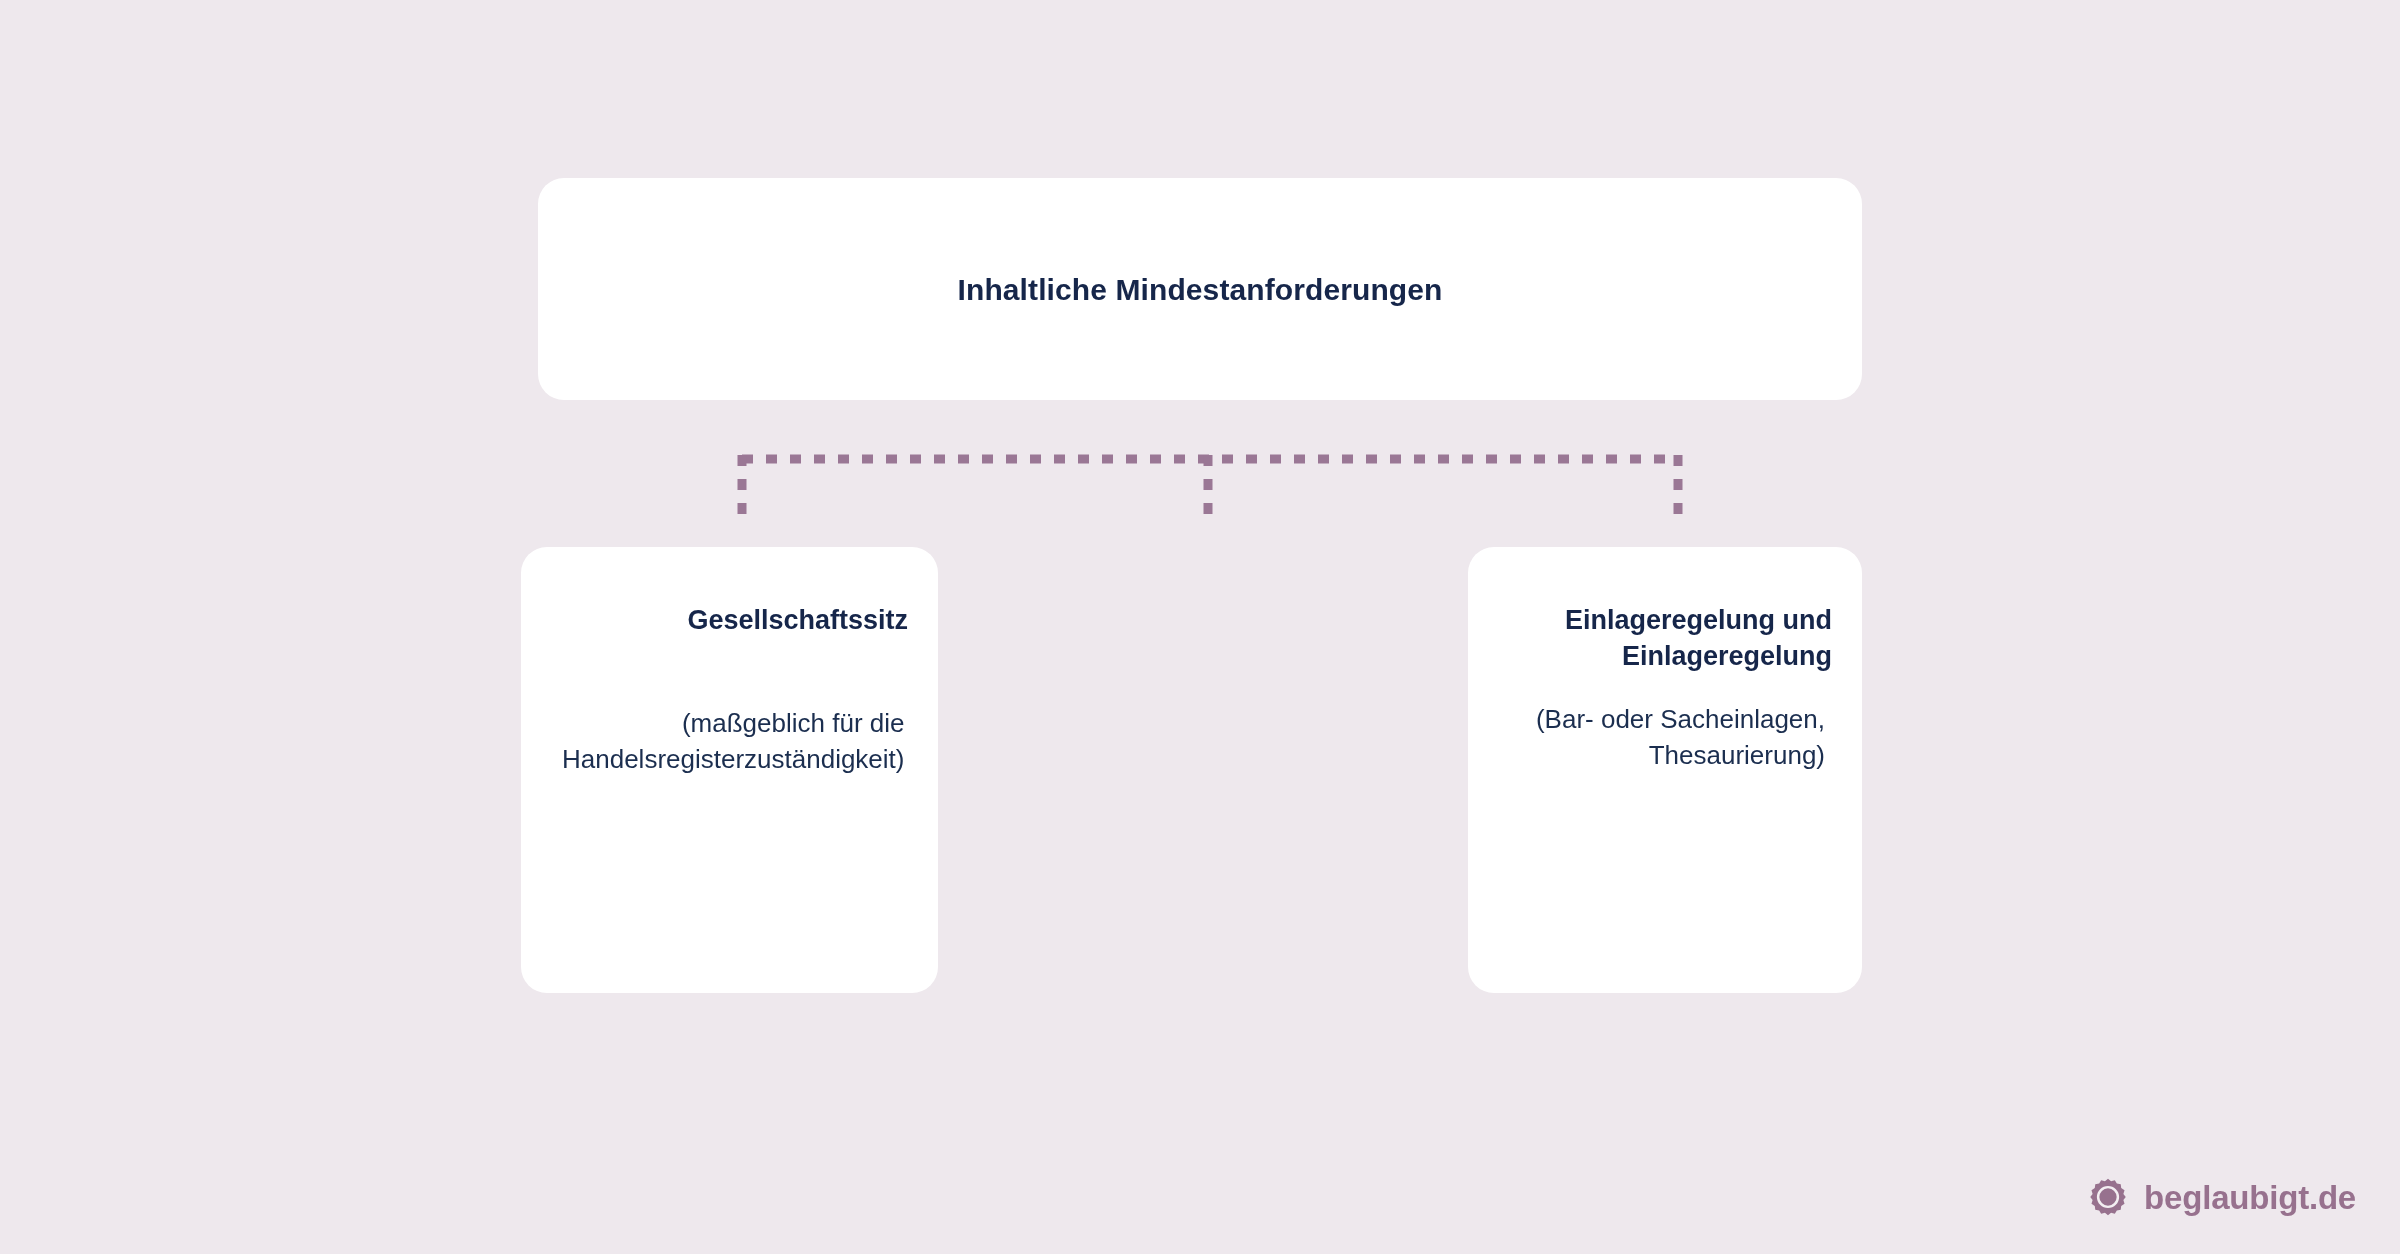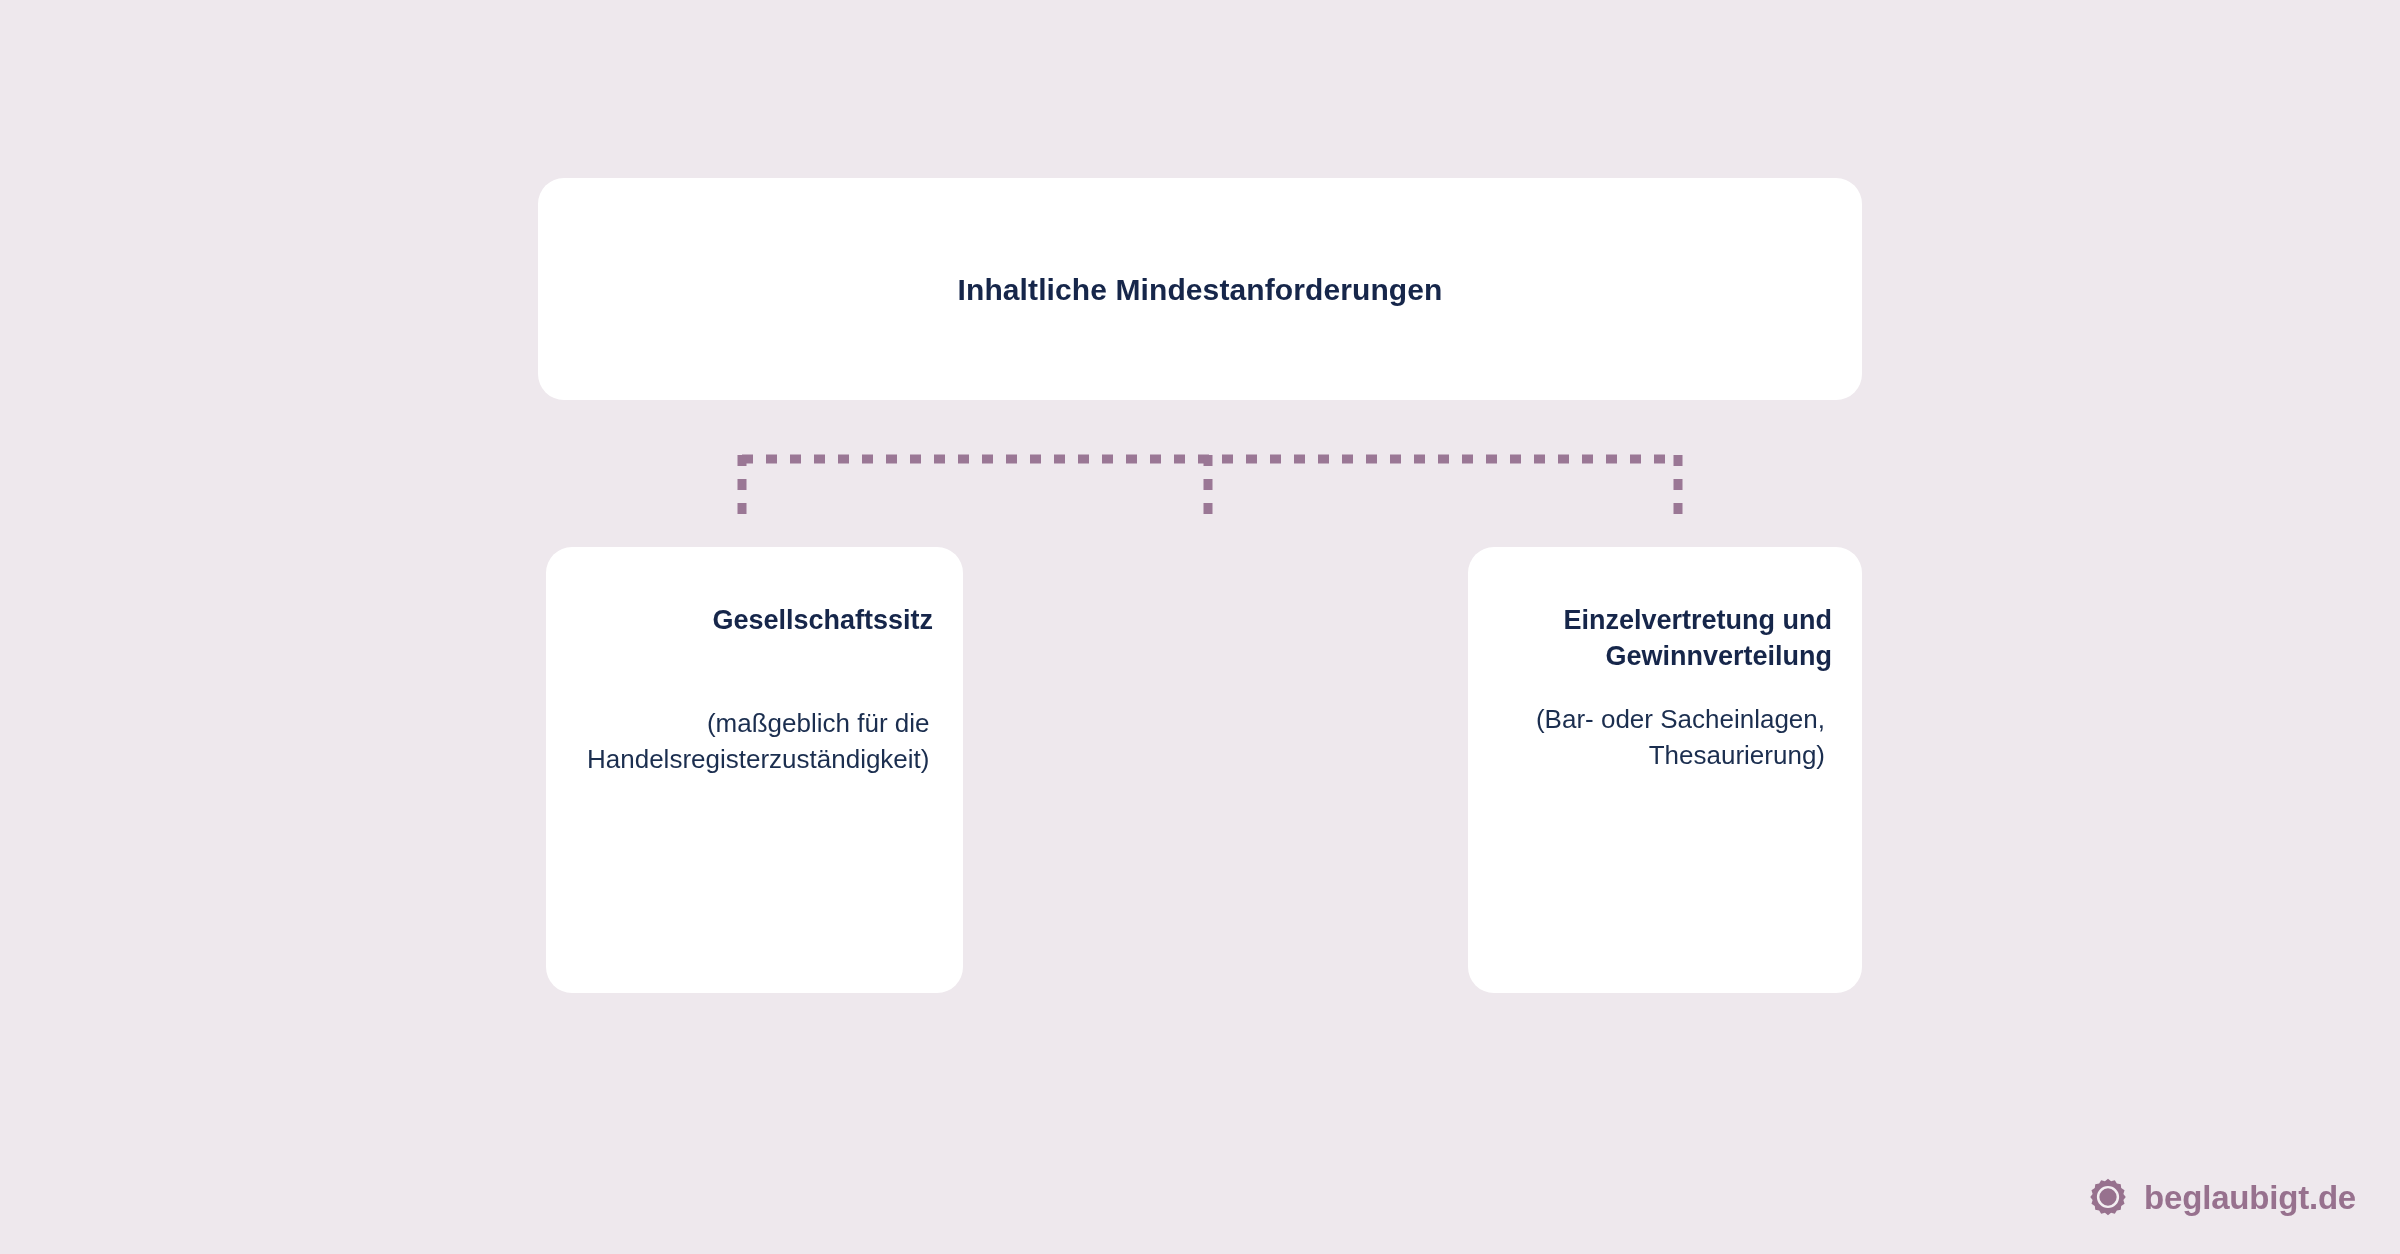--- a/index.html
+++ b/index.html
@@ -49,21 +49,21 @@
   }
 
   .leaf-card {
     top: 547px;
     width: 417px;
     height: 446px;
     padding: 56px 30px 30px 30px;
     justify-content: flex-start;
   }
 
-  #leaf-card-0 { left: 546px; }
+  #leaf-card-0 { left: 521px; }
   #leaf-card-1 { left: 1013px; }
   #leaf-card-2 { left: 1468px; width: 394px; }
 
   .leaf-title {
     color: #16264A;
     font-size: 27px;
     font-weight: bold;
     line-height: 1.32;
     width: 100%;
   }
@@ -133,21 +133,21 @@
     </g>
   </svg>
 
   <div class="card leaf-card" id="leaf-card-0">
     <div class="leaf-title">Gesellschaftssitz</div>
     <div class="leaf-subtitle">(maßgeblich für die Handelsregisterzuständigkeit)</div>
   </div>
 
 
   <div class="card leaf-card" id="leaf-card-2">
-    <div class="leaf-title">Einzelvertretung und Gewinnverteilung</div>
+    <div class="leaf-title">Einlageregelung und Einlageregelung</div>
     <div class="leaf-subtitle">(Bar- oder Sacheinlagen, Thesaurierung)</div>
   </div>
 
   <div id="watermark-logo">
     <svg id="logo-seal-icon" viewBox="0 0 40 40">
       <path fill="#97718E" d="M20 0.8l3.2 2.6 4.0-1.1 2.1 3.6 4.1 0.6 0.5 4.1 3.5 2.2-1.2 4.0 2.5 3.2-2.5 3.2 1.2 4.0-3.5 2.2-0.5 4.1-4.1 0.6-2.1 3.6-4.0-1.1L20 39.2l-3.2-2.6-4.0 1.1-2.1-3.6-4.1-0.6-0.5-4.1-3.5-2.2 1.2-4.0L1.3 20l2.5-3.2-1.2-4.0 3.5-2.2 0.5-4.1 4.1-0.6 2.1-3.6 4.0 1.1z"></path>
       <circle cx="20" cy="20" r="10.4" fill="none" stroke="#F3EEF2" stroke-width="2.6"></circle>
     </svg>
     <span id="logo-text">beglaubigt.de</span>
   </div>

